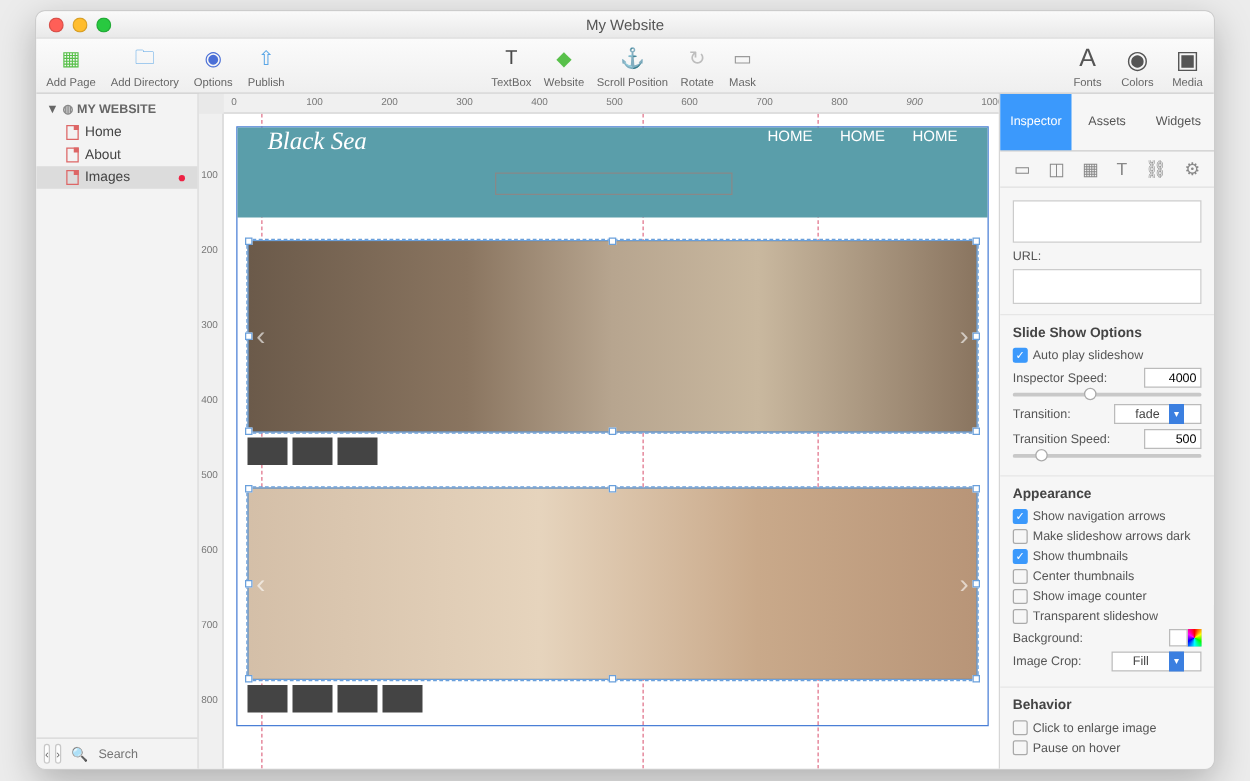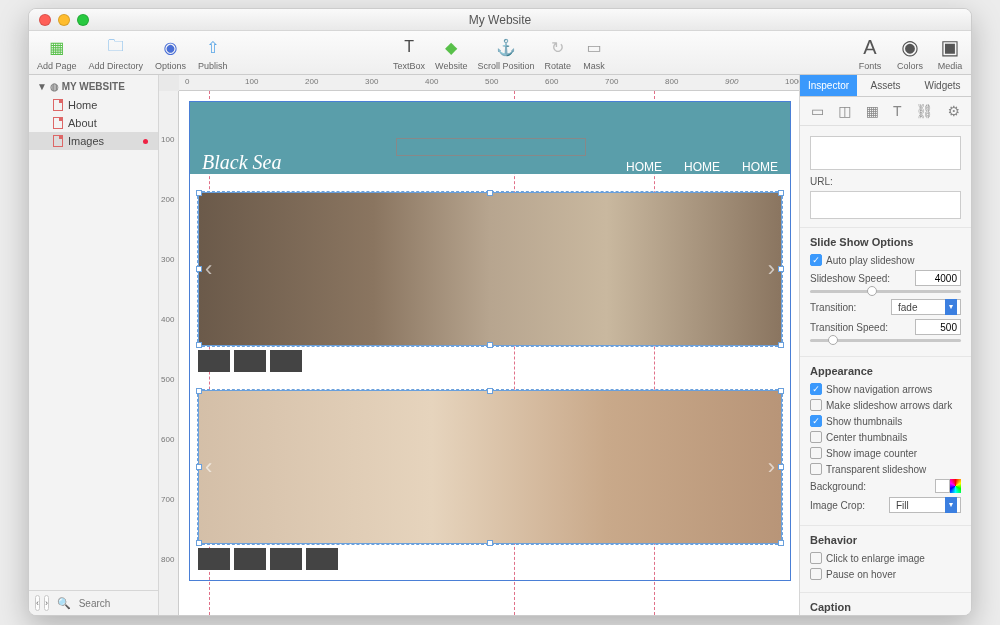--- a/index.html
+++ b/index.html
@@ -24,49 +24,49 @@
 .side-foot{margin-top:auto; border-top:1px solid #d6d6d6; padding:4px 6px; display:flex; align-items:center; gap:4px;}
 .nav-btn{width:18px;height:16px;border:1px solid #c8c8c8;background:#fdfdfd;border-radius:3px;display:flex;align-items:center;justify-content:center;font-size:9px;color:#666;cursor:pointer;}
 .search{flex:1;border:none;background:transparent;font-size:10px;color:#888;padding:2px 4px;}
 .canvasWrap{flex:1; position:relative; background:#e9e9e9; overflow:hidden;}
 .ruler-h{position:absolute;left:20px;right:0;top:0;height:16px;background:#f0f0f0;border-bottom:1px solid #ccc;font-size:8px;color:#777;}
 .ruler-h span{position:absolute;top:2px;}
 .ruler-v{position:absolute;left:0;top:16px;bottom:0;width:20px;background:#f0f0f0;border-right:1px solid #ccc;font-size:8px;color:#777;}
 .ruler-v span{position:absolute;left:2px;}
 .canvas{position:absolute;left:20px;top:16px;right:0;bottom:0;background:#fff;overflow:hidden;}
 .page{position:absolute;left:10px;top:10px;width:602px;border:1px solid #4a7fd6;}
-.banner{height:72px;background:#5a9eaa;display:flex;align-items:flex-end;padding:0 12px;color:#fff;}
+.banner{height:72px;background:#5a9eaa;display:flex;align-items:flex-start;padding:0 24px;color:#fff;}
 .logo{font-family:Georgia,serif;font-size:20px;font-style:italic;position:relative;}
 .nav{margin-left:auto;display:flex;gap:22px;font-size:12px;}
 .navsel{position:absolute;right:204px;top:36px;width:190px;height:18px;border:1px solid #888;}
 .slide{margin:18px 8px 0 8px;height:154px;background:#777;position:relative;border:1px solid #6aa0dc;}
 .slide .sel{position:absolute;inset:-2px;border:1px dashed #6aa0dc;}
 .slide .handle{position:absolute;width:6px;height:6px;background:#fff;border:1px solid #6aa0dc;}
 .arrow{position:absolute;top:50%;transform:translateY(-50%);color:rgba(255,255,255,0.6);font-size:22px;cursor:pointer;}
 .thumbs{display:flex;gap:4px;margin:4px 8px 10px 8px;}
 .thumbs div{width:32px;height:22px;background:#444;}
 .slide1 .photo{position:absolute;inset:0;background:linear-gradient(90deg,#6b5a4a 0%,#8a7560 30%,#b7a58f 50%,#c9b89f 70%,#8a7560 100%);}
 .slide2 .photo{position:absolute;inset:0;background:linear-gradient(90deg,#d4bfa8 0%,#e6d4bd 40%,#c9a98a 70%,#b89578 100%);}
 .guide-v{position:absolute;top:0;bottom:0;width:0;border-left:1px dashed #e07088;}
 .inspector{width:172px;background:#f6f6f6;border-left:1px solid #d6d6d6;overflow-y:auto;font-size:11px;color:#444;}
 .insp-tabs{display:flex;border-bottom:1px solid #ccc;}
-.insp-tab{flex:1;text-align:center;padding:5px 0;font-size:10px;color:#555;cursor:pointer;}
+.insp-tab{flex:1;text-align:center;padding:17px 0;font-size:10px;color:#555;cursor:pointer;}
 .insp-tab.act{background:#3b99fc;color:#fff;}
 .insp-icons{display:flex;justify-content:space-around;padding:6px 4px;border-bottom:1px solid #e0e0e0;color:#888;}
 .insp-icons span{cursor:pointer;font-size:14px;}
 .insp-sec{padding:8px 10px;border-bottom:1px solid #e6e6e6;}
 .insp-title{font-weight:700;font-size:11px;margin-bottom:6px;color:#444;}
 .row{display:flex;align-items:center;margin:4px 0;gap:4px;}
 .row label{flex:1;font-size:10px;color:#555;}
 .cb{width:12px;height:12px;border:1px solid #aaa;border-radius:2px;display:inline-flex;align-items:center;justify-content:center;font-size:9px;color:#fff;cursor:pointer;}
 .cb.on{background:#3b99fc;border-color:#3b99fc;}
 .numbox{width:46px;height:16px;border:1px solid #bbb;background:#fff;font-size:10px;text-align:right;padding:0 3px;}
 .slider{flex:1;height:3px;background:#c8c8c8;border-radius:2px;position:relative;margin:4px 0 6px 0;}
 .slider .kn{position:absolute;width:10px;height:10px;background:#fff;border:1px solid #aaa;border-radius:50%;top:-4px;}
-.sel-box{height:16px;border:1px solid #bbb;background:#fff;font-size:10px;padding:0 6px;display:flex;align-items:center;justify-content:space-between;cursor:pointer;}
+.sel-box{height:16px;border:1px solid #bbb;background:#fff;font-size:10px;padding:0 16px;display:flex;align-items:center;justify-content:space-between;cursor:pointer;}
 .sel-box .arr{background:#3b7fe0;color:#fff;width:12px;text-align:center;font-size:8px;margin-right:-3px;height:16px;line-height:16px;}
 .swatch{width:26px;height:14px;border:1px solid #bbb;background:#fff;position:relative;cursor:pointer;}
 .swatch .cw{position:absolute;right:-1px;top:-1px;bottom:-1px;width:12px;background:conic-gradient(red,yellow,lime,cyan,blue,magenta,red);border-left:1px solid #bbb;}
 .urlbox{width:100%;height:34px;border:1px solid #ccc;background:#fff;margin-top:2px;}
 .page-ico{width:10px;height:12px;border:1px solid currentColor;display:inline-block;position:relative;}
 .page-ico:before{content:"";position:absolute;right:-1px;top:-1px;width:4px;height:4px;background:currentColor;}
 </style>
 </head>
 <body>
 
@@ -270,21 +270,21 @@
           </div>
         <div class="urlbox" style="height:28px"></div>
       </div>
       <div class="insp-sec">
         <div class="insp-title">Slide Show Options</div>
         <div class="row">
             <span class="cb on">✓</span>
             <label>Auto play slideshow</label>
           </div>
         <div class="row">
-            <label>Slideshow Speed:</label>
+            <label>Inspector Speed:</label>
             <input class="numbox" value="4000" style="">
           </div>
         <div class="slider">
             <div class="kn" style="left:38%"></div>
           </div>
         <div class="row">
             <label>Transition:</label>
           <div class="sel-box" style="width:70px">
               <span>fade</span>
               <span class="arr">▾</span>

